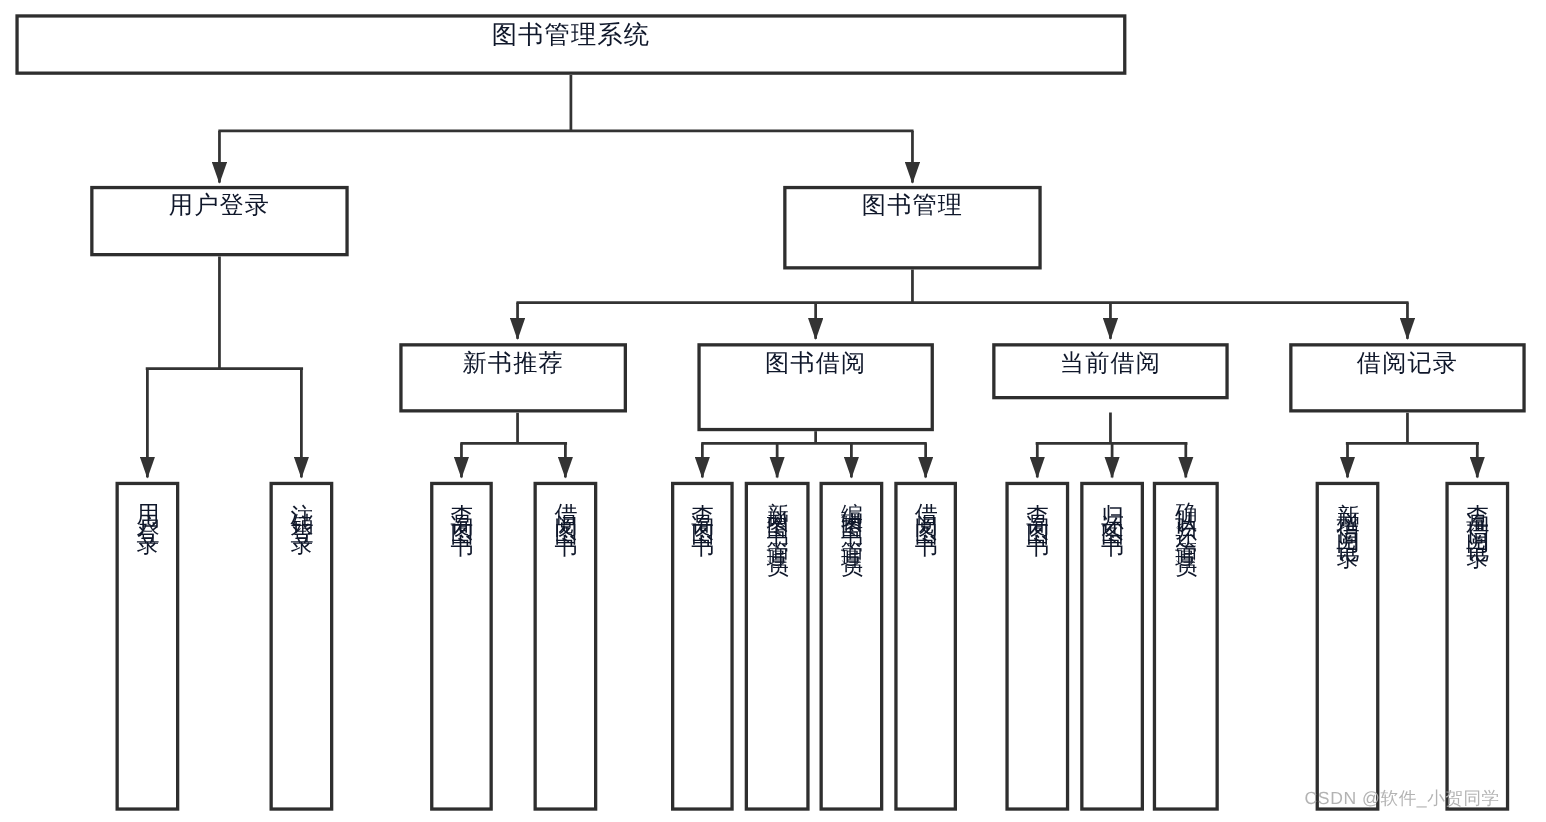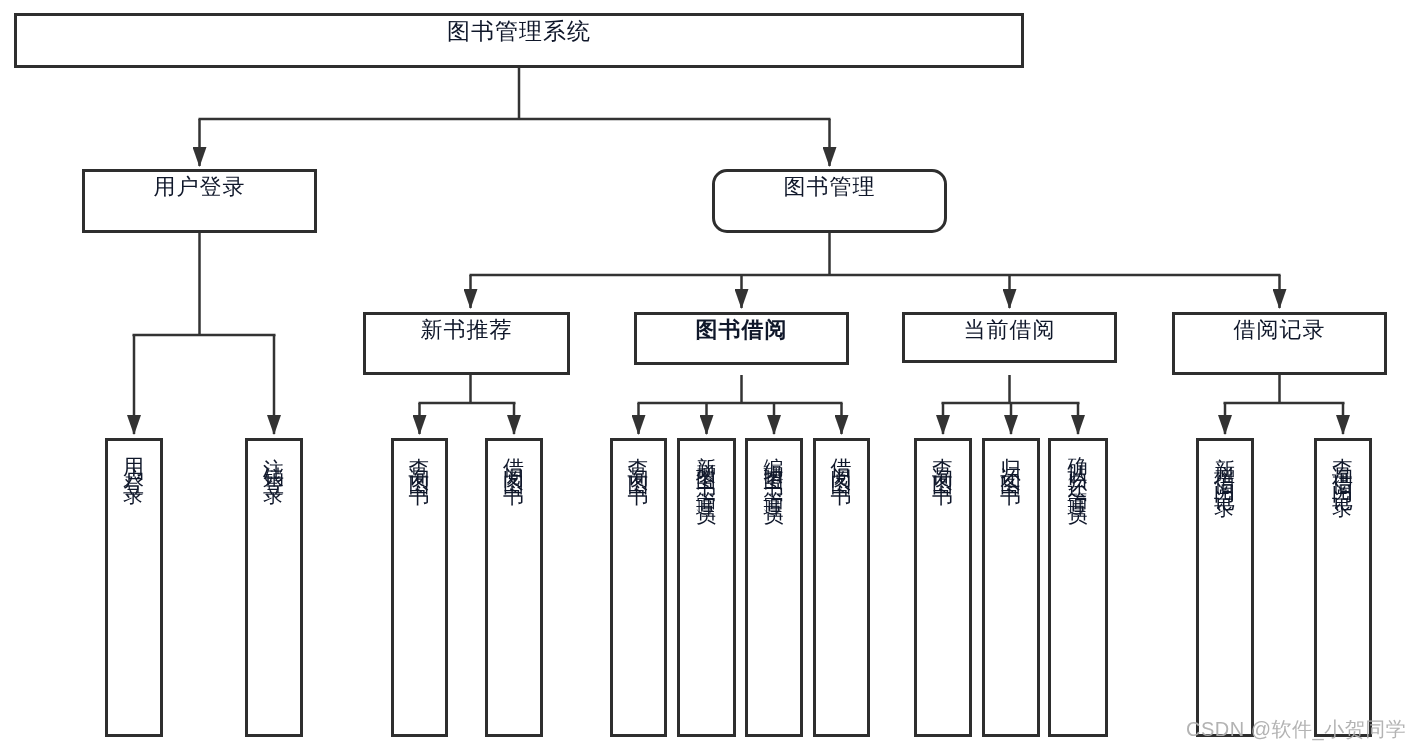--- a/index.html
+++ b/index.html
@@ -25,23 +25,23 @@
   .vnode .vtxt{
     writing-mode:vertical-rl;
     text-orientation:mixed;
     letter-spacing:9px;
     line-height:1;
     white-space:nowrap;
   }
   
   #n-root{left:14px;top:13px;width:1010px;height:55px;font-size:23px;}
   #n-user-login{left:82px;top:169px;width:235px;height:64px;}
-  #n-book-mgmt{left:712px;top:169px;width:235px;height:64px;border-radius:15px;}
+  #n-book-mgmt{left:712px;top:169px;width:235px;height:76px;}
   #n-g0{left:363px;top:312px;width:207px;height:63px;}
-  #n-g1{left:634px;top:312px;width:215px;height:53px;font-weight:bold;}
+  #n-g1{left:634px;top:312px;width:215px;height:80px;}
   #n-g2{left:902px;top:312px;width:215px;height:51px;}
   #n-g3{left:1172px;top:312px;width:215px;height:63px;}
   .leaf{top:438px;height:299px;}
   #l-a0{left:105px;width:58px;}
   #l-a1{left:245px;width:58px;}
   #l-b0{left:391px;width:57px;}
   #l-b1{left:485px;width:58px;}
   #l-c0{left:610px;width:57px;}
   #l-c1{left:677px;width:59px;font-size:20px;}
   #l-c1 .vtxt,#l-c2 .vtxt,#l-d2 .vtxt{letter-spacing:7px;}
@@ -50,21 +50,21 @@
   #l-d0{left:914px;width:58px;}
   #l-d1{left:982px;width:58px;}
   #l-d2{left:1048px;width:60px;font-size:20px;}
   #l-e0{left:1196px;width:58px;}
   #l-e1{left:1314px;width:58px;}
   #l-e0 .vtxt,#l-e1 .vtxt{letter-spacing:8px;}
   #watermark{
     position:absolute;
     left:1186px;top:716px;
     z-index:3;
-    font-size:20px;
+    font-size:16px;
     color:rgba(175,175,175,0.95);
     white-space:nowrap;
     letter-spacing:0.5px;
   }
 </style>
 </head>
 <body>
 
 <div id="canvas">
 

